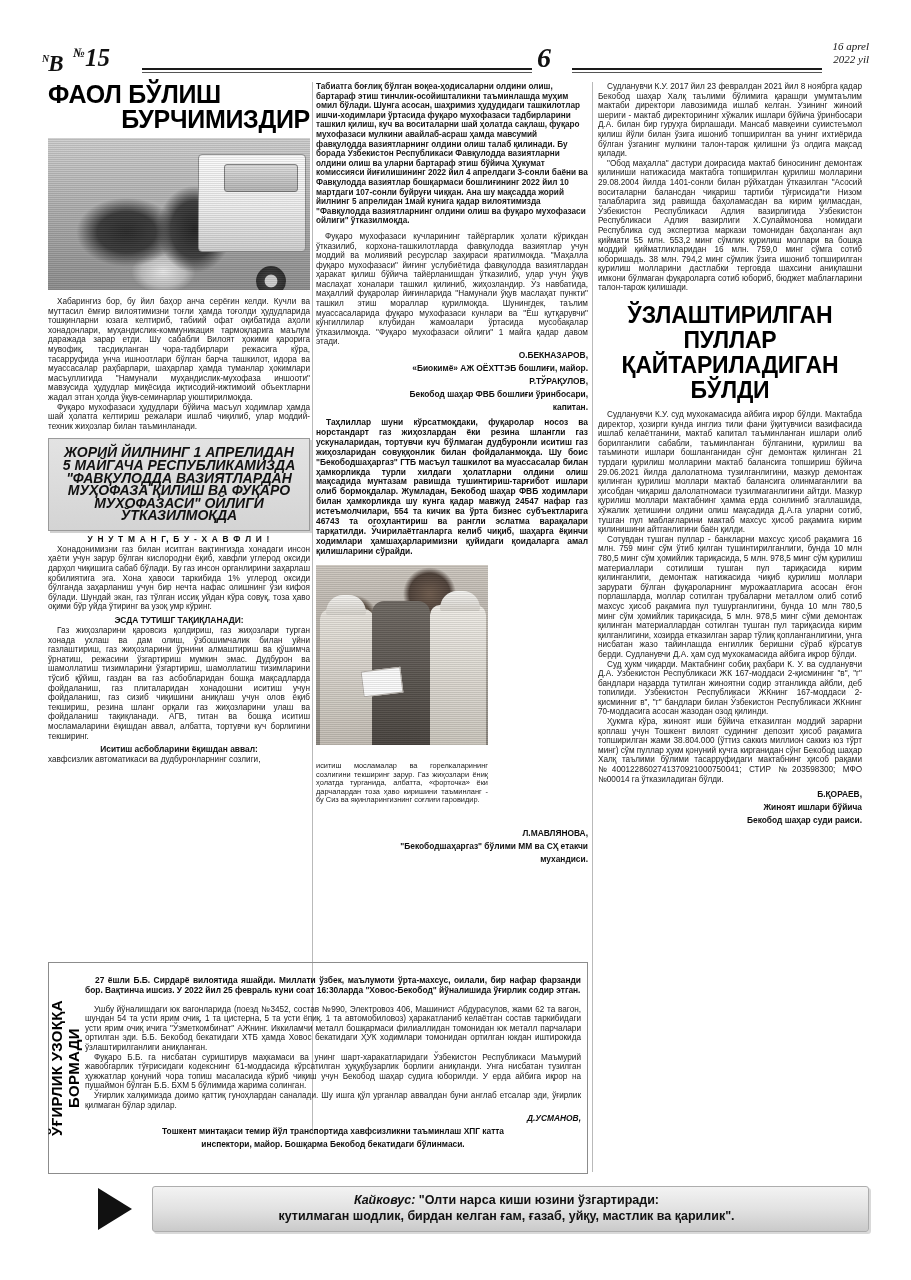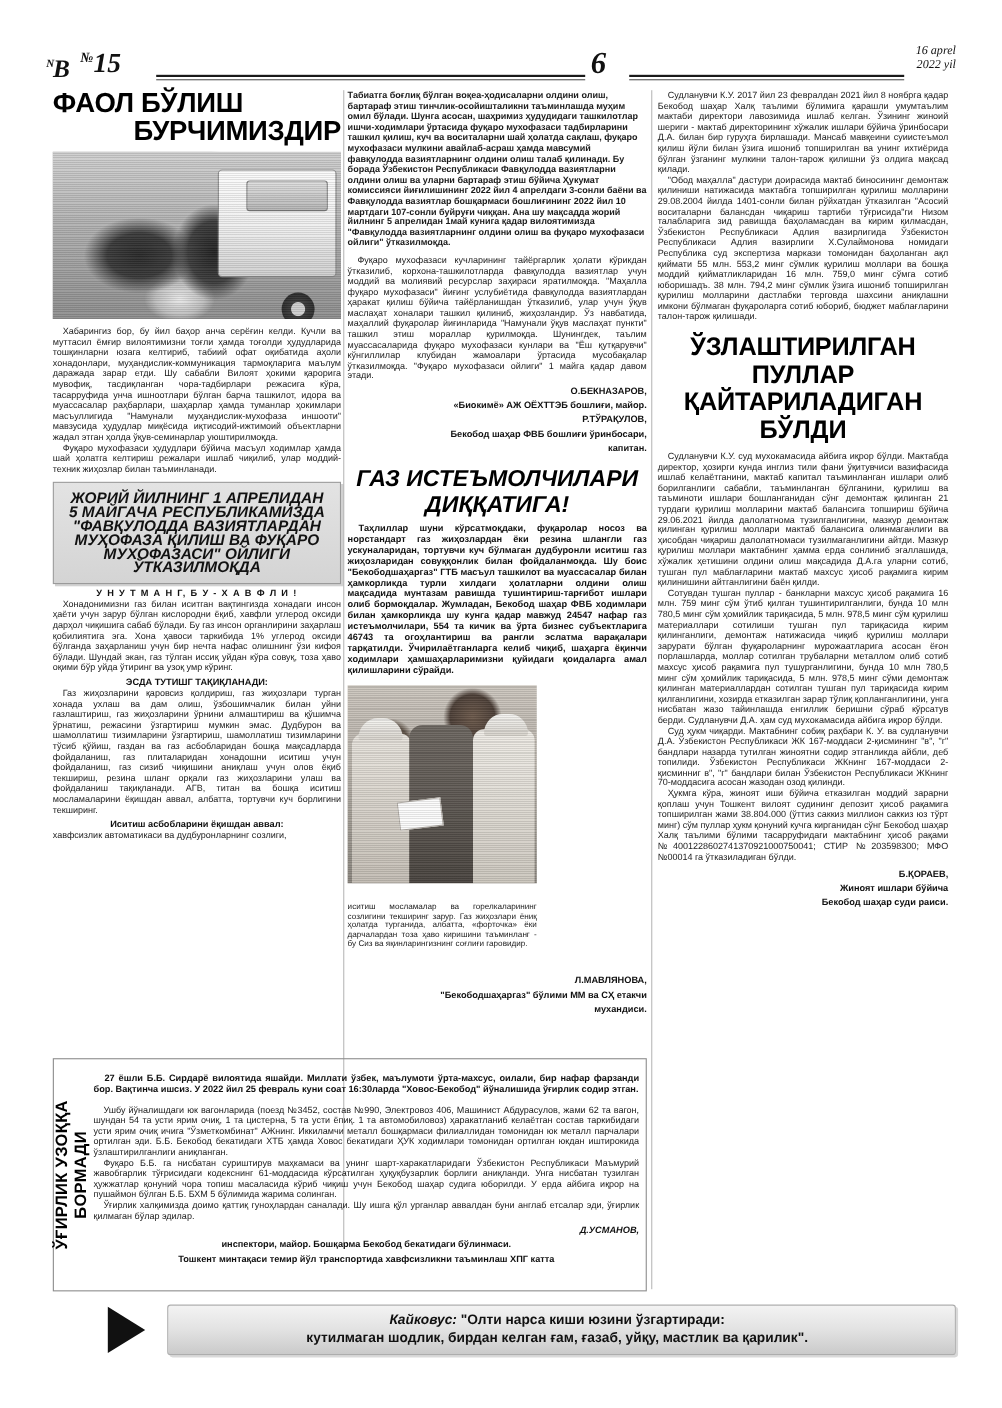--- a/index.html
+++ b/index.html
@@ -264,24 +264,20 @@
 
     <p class="body center" style="font-weight:bold;">Табиатга боғлиқ бўлган воқеа-ҳодисаларни олдини олиш, бартараф этиш тинчлик-осойишталикни таъминлашда муҳим омил бўлади. Шунга асосан, шаҳримиз ҳудудидаги ташкилотлар ишчи-ходимлари ўртасида фуқаро мухофазаси тадбирларини ташкил қилиш, куч ва воситаларни шай ҳолатда сақлаш, фуқаро мухофазаси мулкини авайлаб-асраш ҳамда мавсумий фавқулодда вазиятларнинг олдини олиш талаб қилинади. Бу борада Ўзбекистон Республикаси Фавқулодда вазиятларни олдини олиш ва уларни бартараф этиш бўйича Ҳукумат комиссияси йиғилишининг 2022 йил 4 апрелдаги 3-сонли баёни ва Фавқулодда вазиятлар бошқармаси бошлиғининг 2022 йил 10 мартдаги 107-сонли буйруғи чиққан. Ана шу мақсадда жорий йилнинг 5 апрелидан 1май кунига қадар вилоятимизда "Фавқулодда вазиятларнинг олдини олиш ва фуқаро мухофазаси ойлиги" ўтказилмоқда.</p>
     <p class="body" style="margin-top:6px;">Фуқаро мухофазаси кучларининг тайёргарлик ҳолати кўрикдан ўтказилиб, корхона-ташкилотларда фавқулодда вазиятлар учун моддий ва молиявий ресурслар заҳираси яратилмоқда. "Маҳалла фуқаро мухофазаси" йиғинг услубиётида фавқулодда вазиятлардан ҳаракат қилиш бўйича тайёрланишдан ўтказилиб, улар учун ўқув маслаҳат хоналари ташкил қилиниб, жиҳозландир. Ўз навбатида, маҳаллий фуқаролар йиғинларида "Намунали ўқув маслаҳат пункти" ташкил этиш мораллар қурилмоқда. Шунингдек, таълим муассасаларида фуқаро мухофазаси кунлари ва "Ёш қутқарувчи" кўнгиллилар клубидан жамоалари ўртасида мусобақалар ўтказилмоқда. "Фуқаро мухофазаси ойлиги" 1 майга қадар давом этади.</p>
 
     <div class="sig">О.БЕКНАЗАРОВ,</div>
     <div class="sig">«Биокимё» АЖ ОЁХТТЭБ бошлиғи, майор.</div>
     <div class="sig">Р.ТЎРАҚУЛОВ,</div>
     <div class="sig">Бекобод шаҳар ФВБ  бошлиғи ўринбосари,</div>
     <div class="sig">капитан.</div>
 
-    <h2 class="hl2" style="margin-top:12px;">
-      <span>ГАЗ ИСТЕЪМОЛЧИЛАРИ</span><br>
-      <span>ДИҚҚАТИГА!</span>
-    </h2>
 
     <p class="lead" style="margin-top:6px;">Таҳлиллар шуни кўрсатмоқдаки, фуқаролар носоз ва норстандарт газ жиҳозлардан ёки резина шлангли газ ускуналаридан, тортувчи куч бўлмаган дудбуронли иситиш газ жиҳозларидан совуққонлик билан фойдаланмоқда. Шу боис "Бекободшаҳаргаз" ГТБ масъул ташкилот ва муассасалар билан ҳамкорликда турли хилдаги ҳолатларни олдини олиш мақсадида мунтазам равишда тушинтириш-тарғибот ишлари олиб бормоқдалар. Жумладан, Бекобод шаҳар ФВБ ходимлари билан ҳамкорликда шу кунга қадар мавжуд 24547 нафар газ истеъмолчилари, 554 та кичик ва ўрта бизнес субъектларига 46743 та огоҳлантириш ва рангли эслатма варақалари тарқатилди. Ўчирилаётганларга келиб чиқиб, шаҳарга ёқинчи ходимлари ҳамшаҳарларимизни қуйидаги қоидаларга амал қилишларини сўрайди.</p>
 
     <div style="display:flex; gap:7px; margin-top:6px;">
       <div style="flex:1 1 auto;">
         <div class="photo photo2">
           <div class="p2-figA"></div>
           <div class="p2-figB"></div>
           <div class="p2-figC"></div>
           <div class="p2-helmA"></div>
@@ -323,22 +319,22 @@
   <div class="botbox">
     <div class="vert-title">
       <span>ЎҒИРЛИК УЗОҚҚА БОРМАДИ</span>
     </div>
     <div class="botbox-inner">
       <p class="lead">27 ёшли Б.Б. Сирдарё вилоятида яшайди. Миллати ўзбек, маълумоти ўрта-махсус, оилали, бир нафар фарзанди бор. Вақтинча ишсиз. У 2022 йил 25 февраль куни соат 16:30ларда "Ховос-Бекобод" йўналишида ўғирлик содир этган.</p>
       <p class="body" style="margin-top:2px;">Ушбу йўналишдаги юк вагонларида (поезд №3452, состав №990, Электровоз 406, Машинист Абдурасулов, жами 62 та вагон, шундан 54 та усти ярим очиқ, 1 та цистерна, 5 та усти ёпиқ. 1 та автомобиловоз) ҳаракатланиб келаётган состав таркибидаги усти ярим очиқ ичига "Ўзметкомбинат" АЖнинг. Иккиламчи металл бошқармаси филиаллидан томонидан юк металл парчалари ортилган эди. Б.Б. Бекобод бекатидаги ХТБ ҳамда Ховос бекатидаги ҲУК ходимлари томонидан ортилган юкдан иштирокида ўзлаштирилганлиги аниқланган.</p>
       <p class="body">Фуқаро Б.Б. га нисбатан суриштирув маҳкамаси ва унинг шарт-харакатларидаги Ўзбекистон Республикаси Маъмурий жавобгарлик тўғрисидаги кодекснинг 61-моддасида кўрсатилган ҳуқуқбузарлик борлиги аниқланди. Унга нисбатан тузилган ҳужжатлар қонуний чора топиш масаласида кўриб чиқиш учун Бекобод шаҳар судига юборилди. У ерда айбига иқрор на пушаймон бўлган Б.Б. БХМ 5 бўлимида жарима солинган.</p>
       <p class="body">Ўғирлик халқимизда доимо қаттиқ гуноҳлардан саналади. Шу ишга қўл урганлар аввалдан буни англаб етсалар эди, ўғирлик қилмаган бўлар эдилар.</p>
       <div class="sig" style="margin-top:3px;font-style:italic;">Д.УСМАНОВ,</div>
+      <div class="sig c">Тошкент минтақаси темир йўл транспортида хавфсизликни таъминлаш ХПГ катта</div>
       <div class="sig c">инспектори, майор. Бошқарма Бекобод бекатидаги бўлинмаси.</div>
-      <div class="sig c">Тошкент минтақаси темир йўл транспортида хавфсизликни таъминлаш ХПГ катта</div>
     </div>
   </div>
 
   <div class="quotebar">
     <div class="qb-bg"></div>
     <div class="qb-arrow"></div>
     <div class="qb-text">
       <span class="who">Кайковус:</span>
       <span>"Олти нарса киши юзини ўзгартиради:</span><br>
       <span>кутилмаган шодлик, бирдан келган ғам, ғазаб, уйқу, мастлик ва қарилик".</span>

